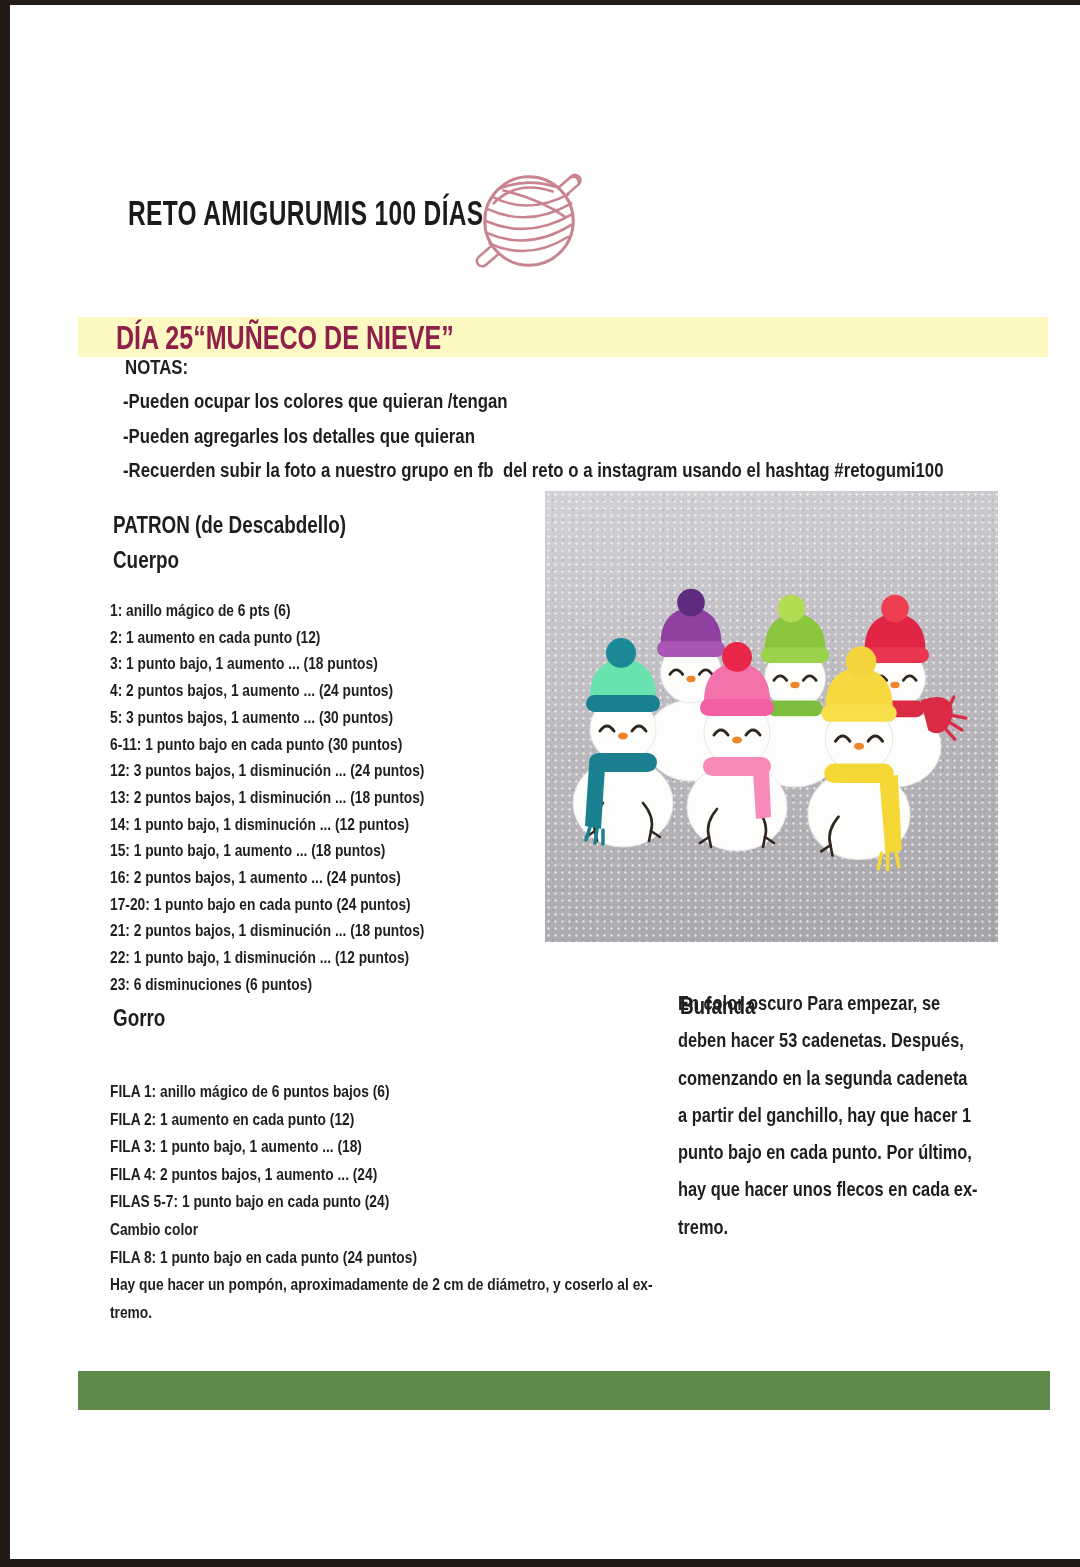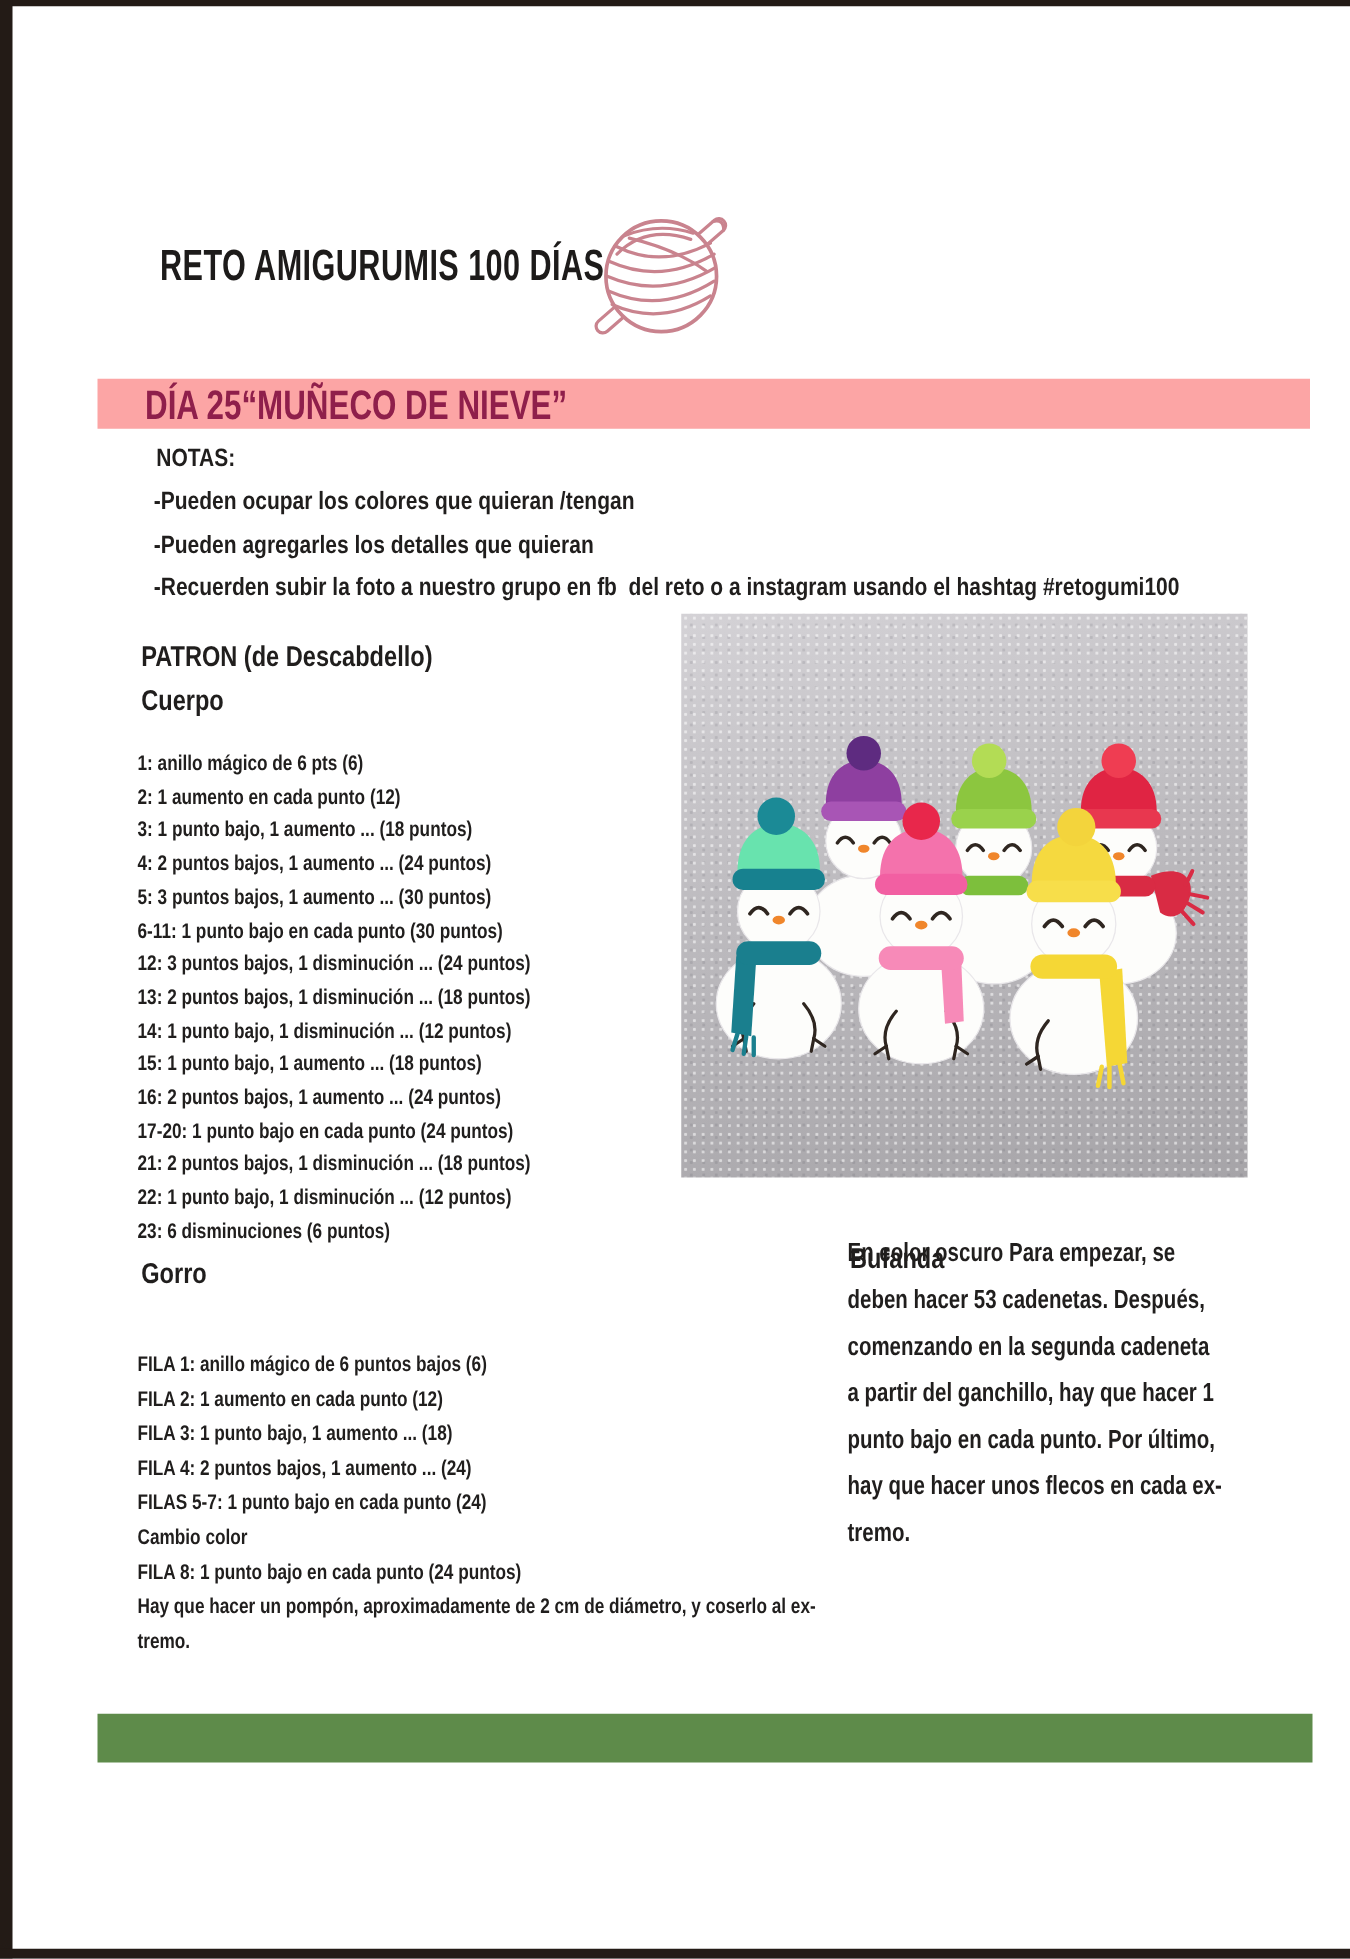--- a/index.html
+++ b/index.html
@@ -17,22 +17,22 @@
   .cond{font-weight:700; transform-origin:0 0; white-space:nowrap;}
 
   .title{
     position:absolute; left:128px; top:192px; margin:0;
     font-size:35px; line-height:42px; letter-spacing:0.5px;
     color:#1d1b1a; transform:scaleX(0.70);
   }
   .yarn{position:absolute; left:470px; top:160px; width:118px; height:122px;}
 
   .banner{
-    position:absolute; left:78px; top:303px; width:970px; height:40px;
-    background:#fca5a5;
+    position:absolute; left:78px; top:317px; width:970px; height:40px;
+    background:#fef9c3;
   }
   .banner-label{
     display:block; padding-left:50px; line-height:41px;
     font-size:33px; font-weight:700; color:#8f1f4b;
     transform:scaleX(0.76); transform-origin:0 50%; white-space:nowrap;
   }
 
   .notas-heading{
     position:absolute; left:125px; top:352px;
     font-size:20px; line-height:30px; transform:scaleX(0.84);

